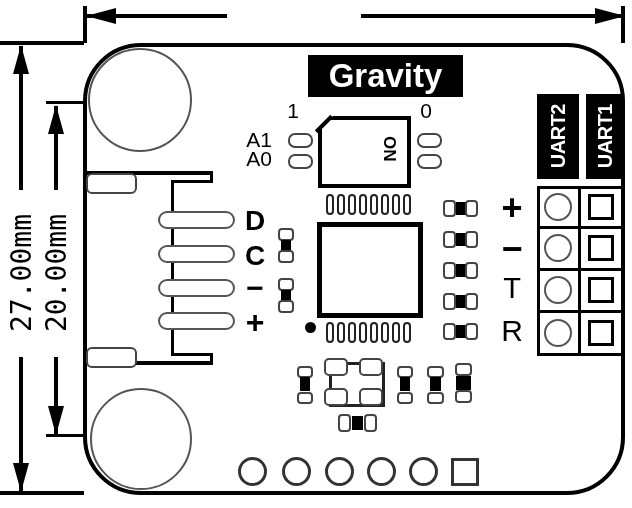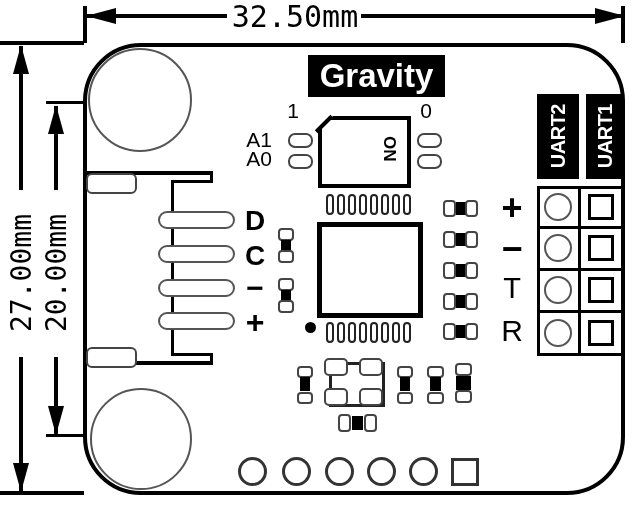--- a/index.html
+++ b/index.html
@@ -39,21 +39,20 @@
 <body>
 
 <div id="stage">
 
   <div class="line" style="left:86px;top:14px;width:141px;height:4px;"></div>
   <div class="line" style="left:361px;top:14px;width:262px;height:4px;"></div>
   <div class="arr arr-left" style="left:86px;top:8px;"></div>
   <div class="arr arr-right" style="left:595px;top:8px;"></div>
   <div class="line" style="left:83px;top:6px;width:4px;height:37px;"></div>
   <div class="line" style="left:621px;top:6px;width:4px;height:37px;"></div>
-  <div class="dimtext" style="left:225px;top:0px;width:140px;line-height:33px;">32.50mm</div>
 
   <div class="line" style="left:0px;top:41px;width:84px;height:4px;"></div>
   <div class="line" style="left:0px;top:491px;width:84px;height:4px;"></div>
   <div class="line" style="left:46px;top:101px;width:38px;height:3px;"></div>
   <div class="line" style="left:46px;top:434px;width:38px;height:3px;"></div>
 
   <div class="line" style="left:19px;top:46px;width:4px;height:144px;"></div>
   <div class="line" style="left:19px;top:357px;width:4px;height:135px;"></div>
   <div class="arr arr-up" style="left:13px;top:45px;"></div>
   <div class="arr arr-down" style="left:13px;top:463px;"></div>
@@ -67,21 +66,21 @@
   <div class="arr arr-down" style="left:48px;top:406px;"></div>
   <div class="vwrap" style="left:40px;top:188px;width:32px;height:170px;">
     <span class="vtext-up" style="font-size:28px;">20.00mm</span>
   </div>
 
   <div id="board"></div>
 
   <div class="hole" style="left:88px;top:48px;width:104px;height:104px;"></div>
   <div class="hole" style="left:90px;top:388px;width:102px;height:102px;"></div>
 
-  <div class="blackbox sans" style="left:308px;top:55px;width:137px;height:42px;font-size:33px;font-weight:bold;">Gravity</div>
+  <div class="blackbox sans" style="left:308px;top:55px;width:155px;height:42px;font-size:33px;font-weight:bold;">Gravity</div>
 
   <div class="lbl sans" style="left:284px;top:100px;width:18px;font-size:21px;line-height:22px;">1</div>
   <div class="lbl sans" style="left:416px;top:100px;width:20px;font-size:21px;line-height:22px;">0</div>
   <div class="lbl sans" style="left:242px;top:130px;width:34px;font-size:21px;line-height:20px;">A1</div>
   <div class="lbl sans" style="left:242px;top:149px;width:34px;font-size:21px;line-height:20px;">A0</div>
   <div class="spad" style="left:288px;top:133px;width:25px;height:15px;"></div>
   <div class="spad" style="left:288px;top:154px;width:25px;height:15px;"></div>
   <div class="spad" style="left:417px;top:133px;width:25px;height:15px;"></div>
   <div class="spad" style="left:417px;top:154px;width:25px;height:15px;"></div>
   <div class="abs" style="left:318px;top:116px;width:93px;height:72px;box-sizing:border-box;border:4px solid #000;background:#fff;clip-path:polygon(15px 0,100% 0,100% 100%,0 100%,0 15px);"></div>

